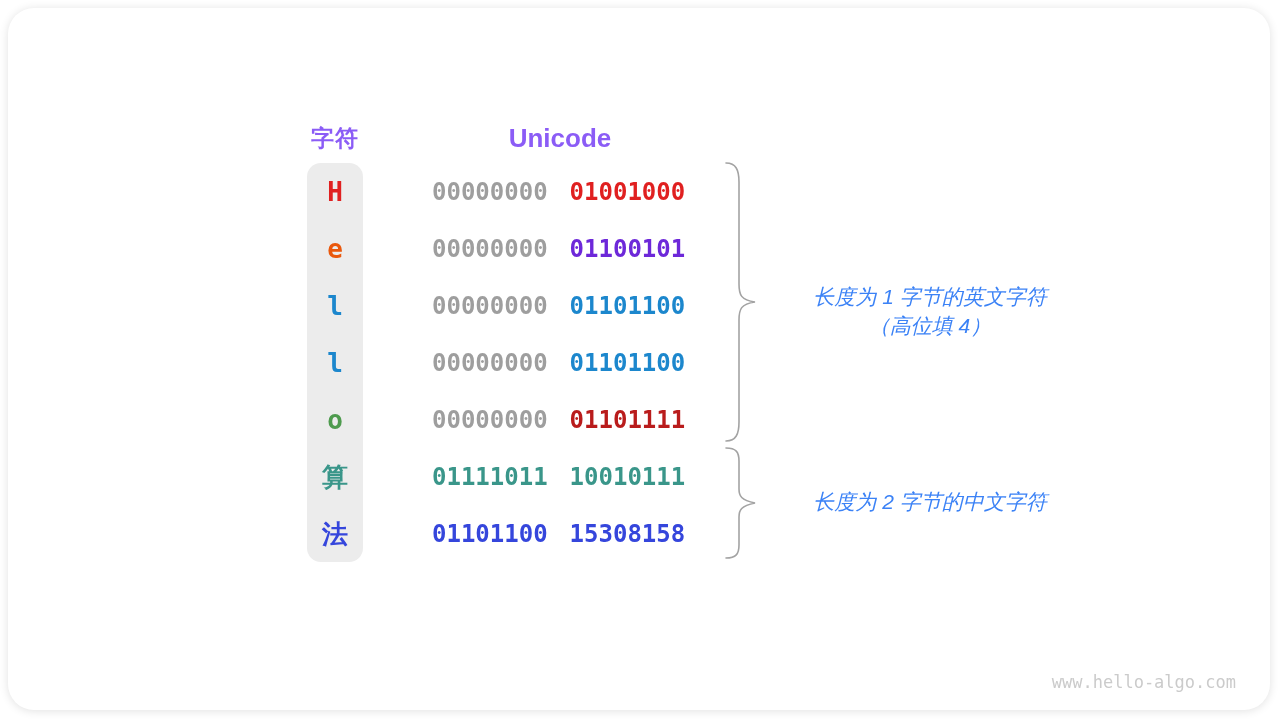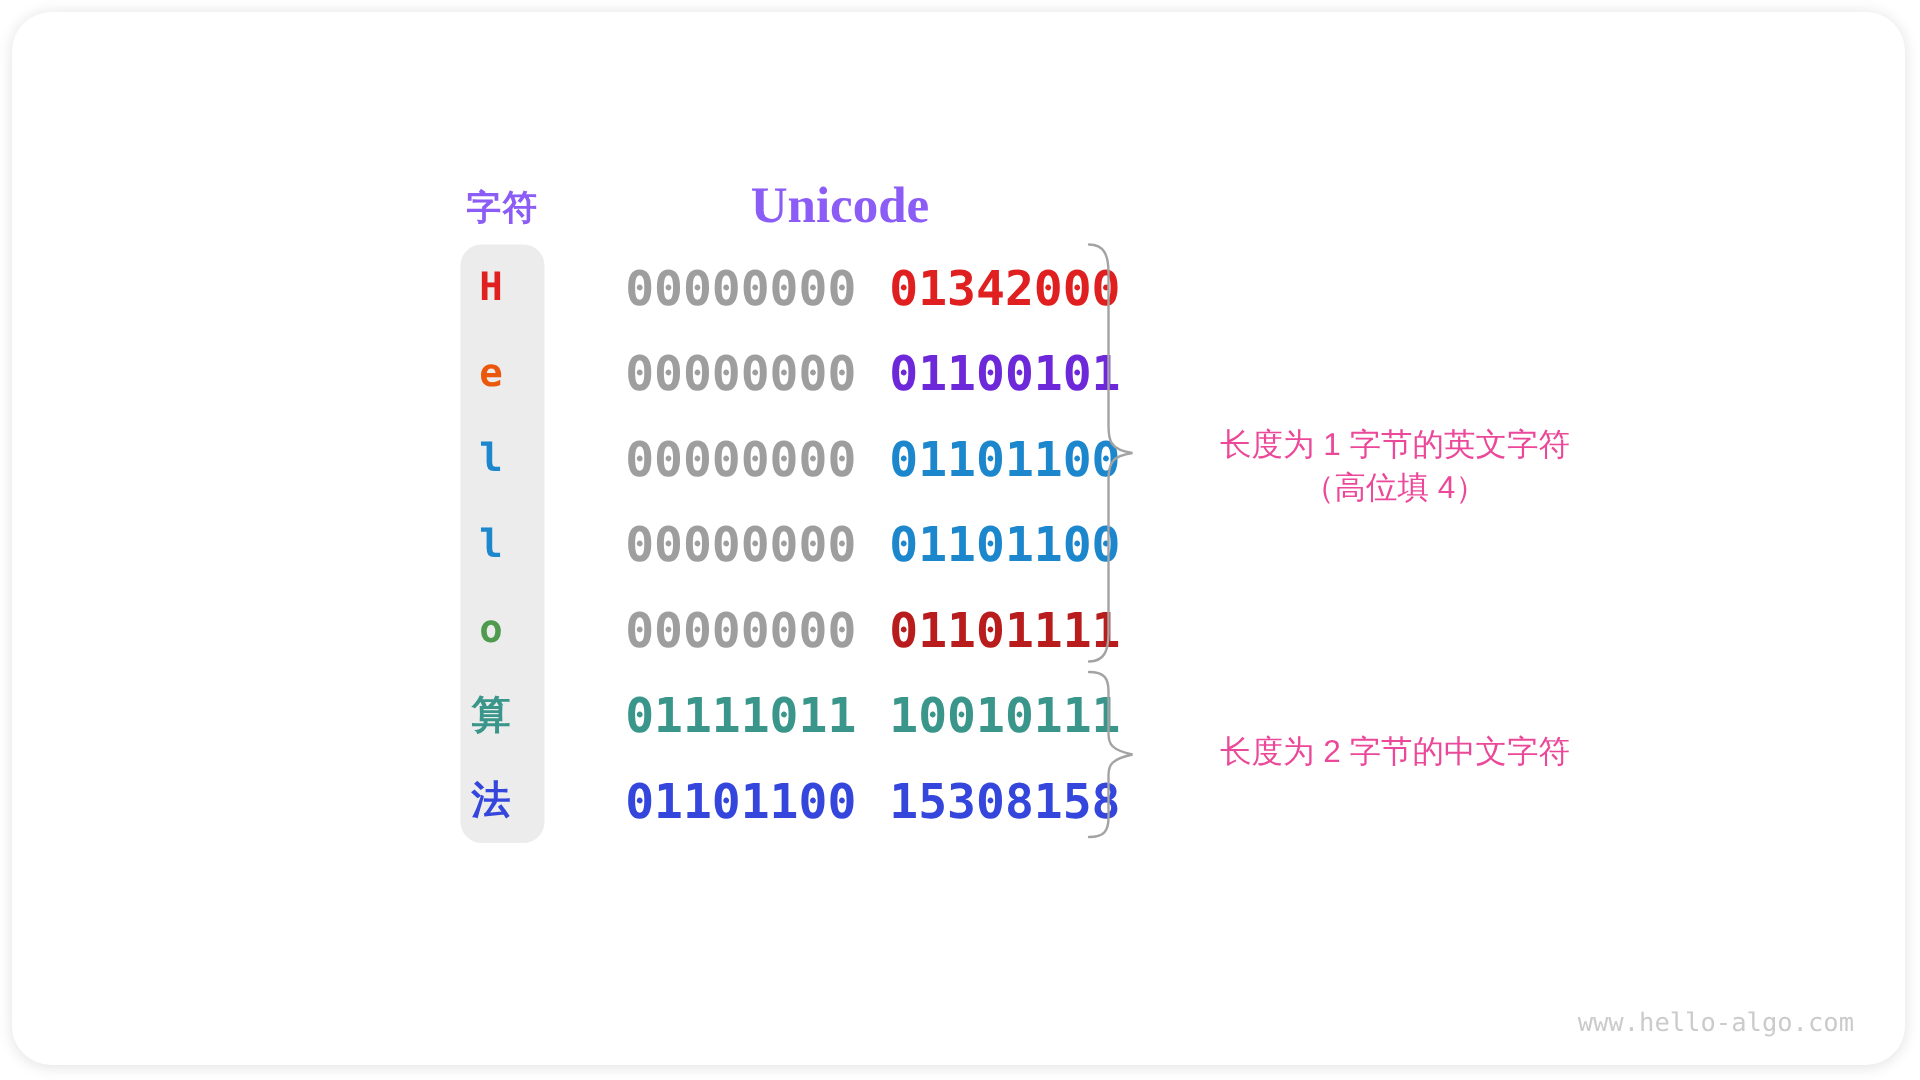--- a/index.html
+++ b/index.html
@@ -28,22 +28,22 @@
     color: #8b5cf6;
     font-weight: bold;
   }
   .col-header.char-h {
     left: 299px; width: 56px;
     font-size: 23px;
     letter-spacing: 1px;
   }
   .col-header.uni-h {
     left: 452px; width: 200px;
-    font-size: 34px;
-    font-family: Liberation Serif, serif;
+    font-size: 26px;
+    font-family: Liberation Sans, sans-serif;
   }
   .pill {
     position: absolute;
     left: 299px; top: 155px;
     width: 56px; height: 399px;
     background: #ececec;
     border-radius: 14px;
   }
   .rows {
     position: absolute;
@@ -62,40 +62,41 @@
     font-weight: bold;
     font-size: 26px;
     line-height: 1;
   }
   .bin {
     display: flex;
     margin-left: 69px;
     column-gap: 22px;
     font-family: "DejaVu Sans Mono", monospace;
     font-weight: bold;
-    font-size: 32px;
+    font-size: 24px;
     line-height: 1;
     white-space: nowrap;
   }
   .brace {
     position: absolute;
   }
   .brace path {
     fill: none;
     stroke: #a3a3a3;
     stroke-width: 1.6;
     stroke-linecap: round;
   }
   .annotation {
     position: absolute;
     width: 350px;
     text-align: center;
-    color: #ec4899;
+    color: #3b82f6;
     font-size: 21px;
     line-height: 29px;
+    font-style: italic;
   }
   .annotation.ann-english { left: 747px; top: 274px; }
   .annotation.ann-chinese { left: 747px; top: 479px; }
   .watermark {
     position: absolute;
     right: 34px; bottom: 18px;
     font-family: "DejaVu Sans Mono", monospace;
     font-size: 17px;
     color: #cbcbcb;
   }
@@ -109,21 +110,21 @@
   <div class="col-header uni-h">Unicode</div>
 
   <div class="pill"></div>
 
   <div class="rows">
 
     <div class="row">
       <span class="char-cell" style="color: rgb(224, 32, 32);">H</span>
       <span class="bin">
         <span style="color: rgb(158, 158, 158);">00000000</span>
-        <span style="color: rgb(224, 32, 32);">01342000</span>
+        <span style="color: rgb(224, 32, 32);">01001000</span>
       </span>
     </div>
 
     <div class="row">
       <span class="char-cell" style="color: rgb(234, 88, 12);">e</span>
       <span class="bin">
         <span style="color: rgb(158, 158, 158);">00000000</span>
         <span style="color: #6d28d9;">01100101</span>
       </span>
     </div>

